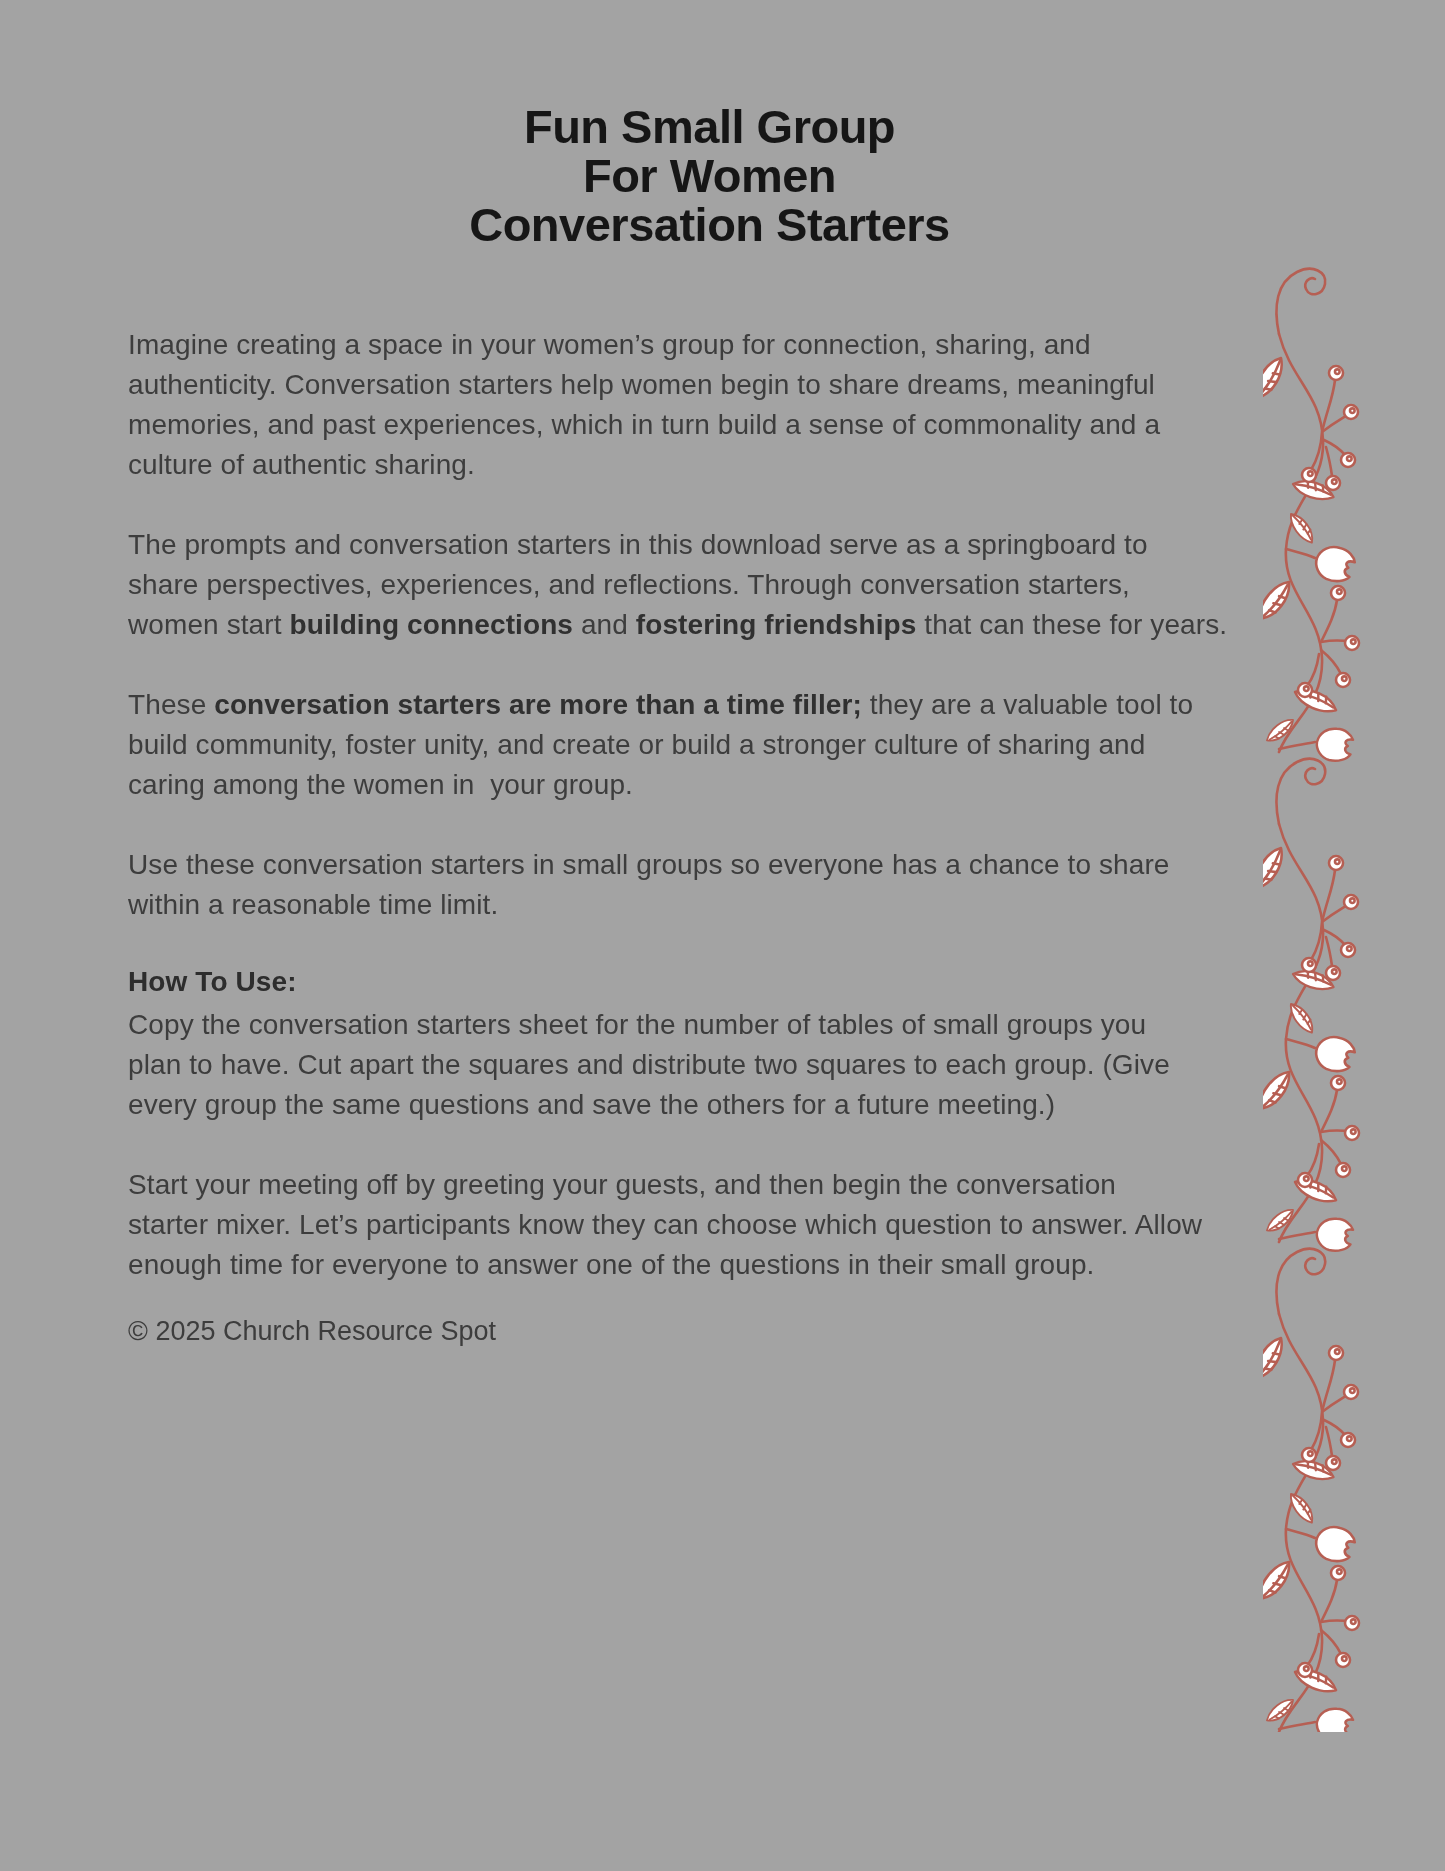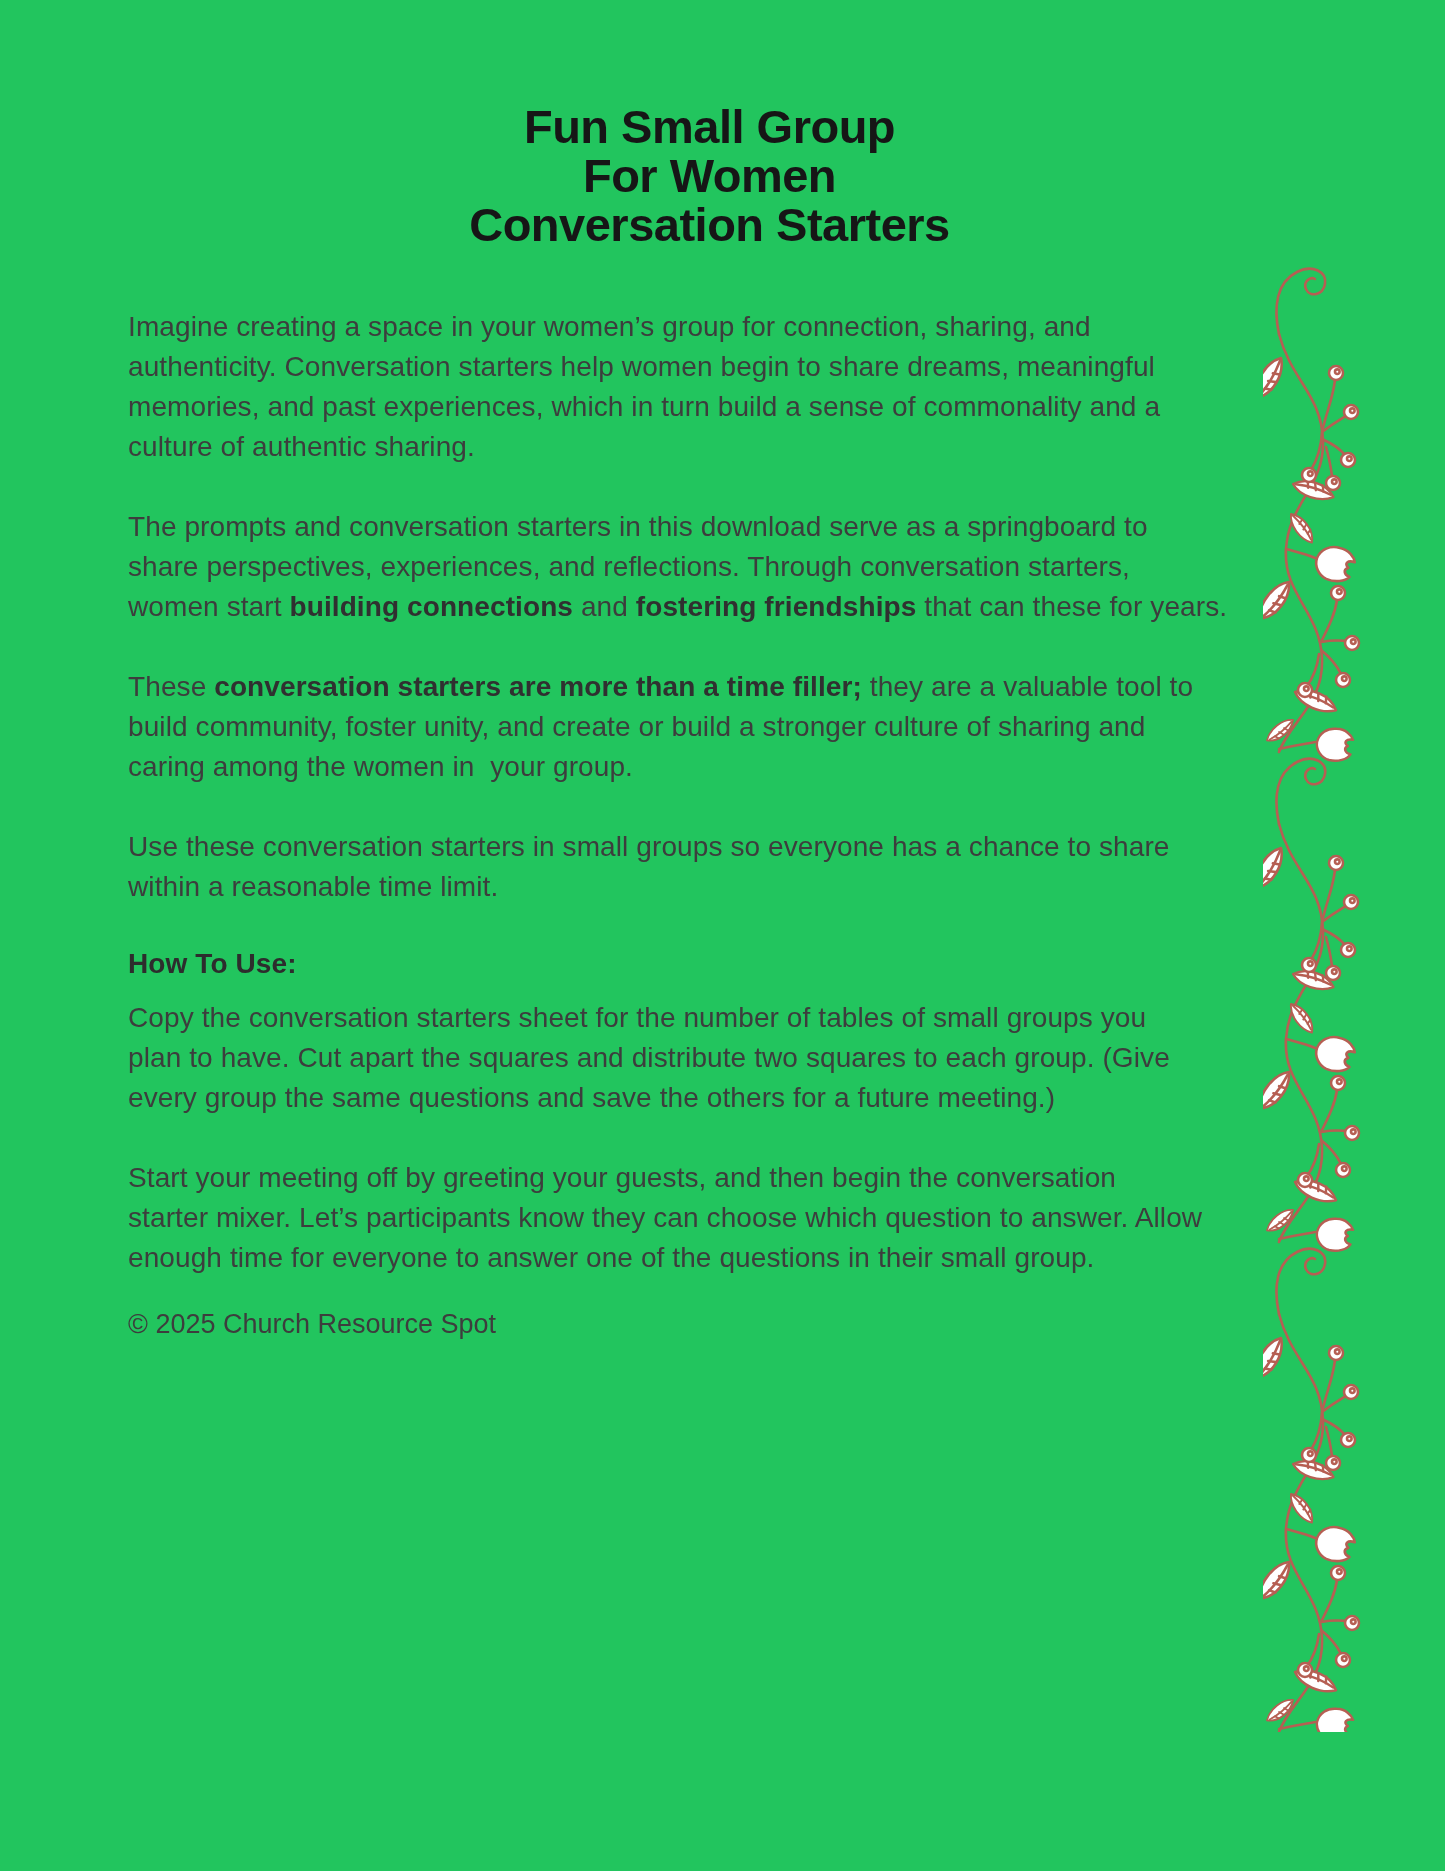--- a/index.html
+++ b/index.html
@@ -1,19 +1,19 @@
 <!DOCTYPE html>
 <html><head>
 <meta charset="utf-8">
 <style>
   html,body { margin:0; padding:0; background:#ffffff; }
   .page {
     position:relative;
     width:1445px; height:1871px;
-    background:#22c55e;
+    background:#a3a3a3;
     overflow:hidden;
     font-family:"Liberation Sans", sans-serif;
   }
   .content {
     position:absolute; left:128px; top:102px; width:1280px;
   }
   h1.title {
     margin:0; width:1163px;
     text-align:center;
     font-size:47px; line-height:49px;
@@ -22,27 +22,27 @@
   }
   .title span { display:block; }
   .body-par {
     margin:40px 0 0 0;
     font-size:28px; line-height:40px;
     color:#3d3d3d;
     white-space:pre-wrap;
     width:1280px;
     letter-spacing:0.1px;
   }
-  .intro .body-par:first-child { margin-top:58px; }
+  .intro .body-par:first-child { margin-top:76px; }
   .b { font-weight:700; color:#303030; }
   .howto-heading {
     margin-top:37px;
     font-weight:700; color:#2d2d2d;
   }
-  .howto-pars .body-par:first-child { margin-top:14px; }
+  .howto-pars .body-par:first-child { margin-top:3px; }
   .credits { margin-top:190px; }
   .credits p, .copyright p {
     margin:0;
     font-size:27px; line-height:39px;
     color:#3d3d3d;
     white-space:pre-wrap;
   }
   .copyright { margin-top:27px; }
   svg.vine { position:absolute; left:1263px; top:262px; }
 </style>

